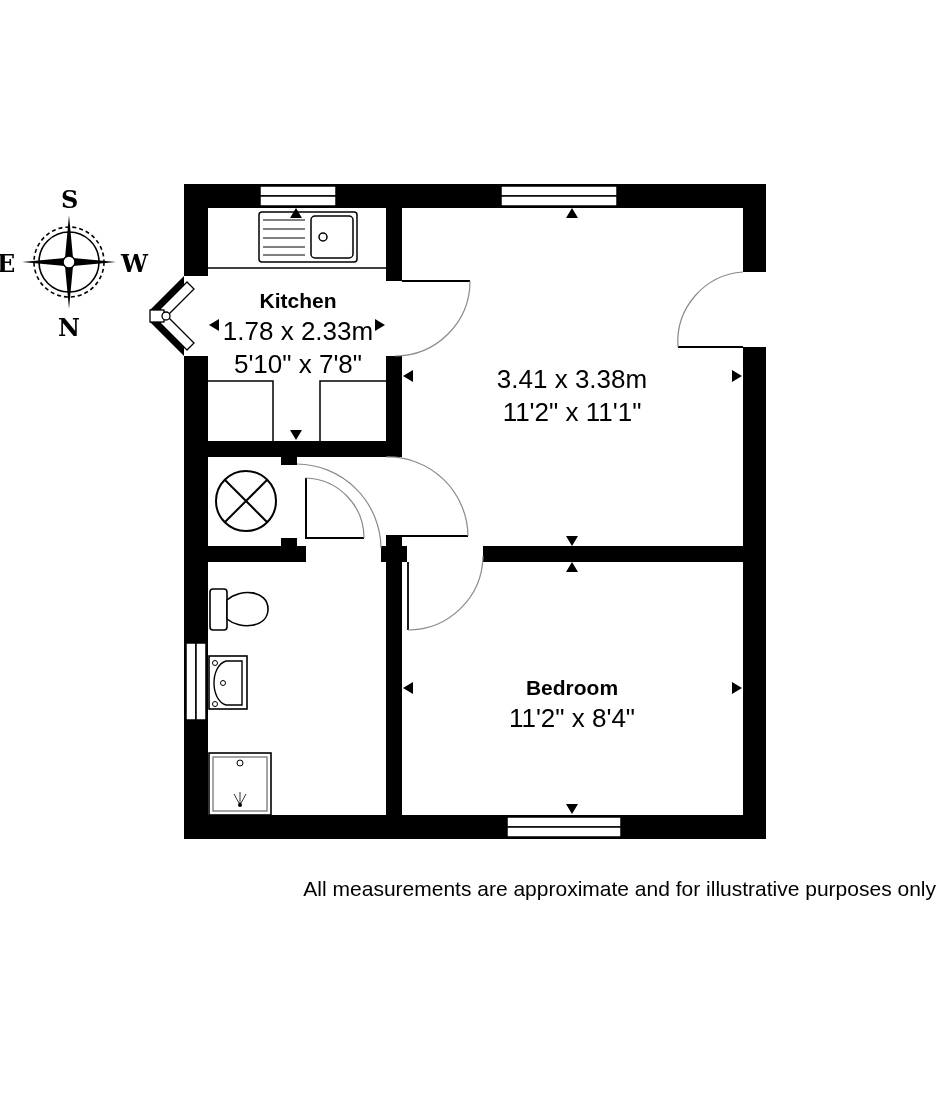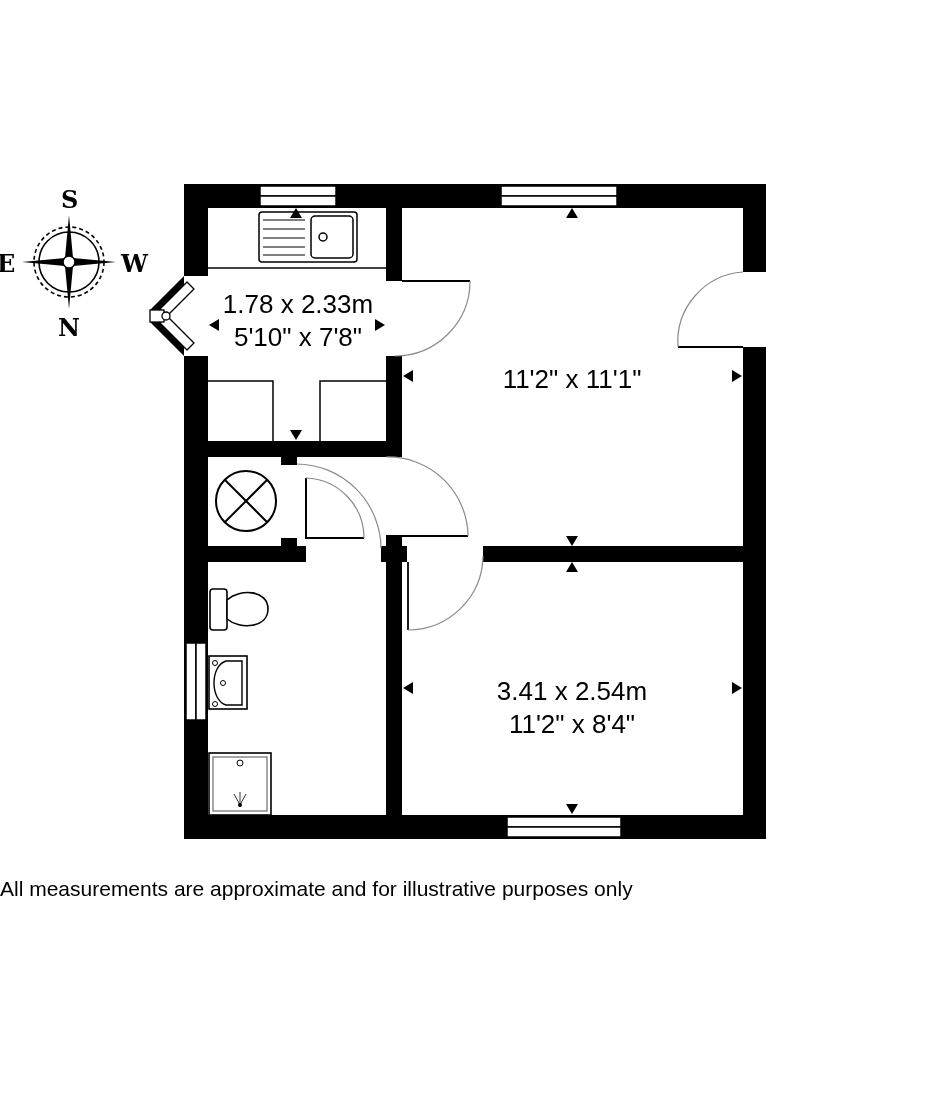--- a/index.html
+++ b/index.html
@@ -2,21 +2,21 @@
 <html><head>
   <meta charset="utf-8">
   <style>
     html, body { margin: 0; padding: 0; background: #ffffff; }
     body { width: 950px; height: 1099px; position: relative; overflow: hidden; font-family: "Liberation Sans", sans-serif; }
     #plan { position: absolute; left: 0; top: 0; }
     .room-label { position: absolute; text-align: center; color: #000; line-height: 1.28; white-space: nowrap; }
     .room-name { font-weight: bold; font-size: 21px; display: block; }
     .room-dim { font-size: 26px; display: block; }
     .compass-letter { position: absolute; font-family: "DejaVu Serif", "Liberation Serif", serif; font-weight: bold; font-size: 24px; color: #000; }
-    #disclaimer { position: absolute; left: 0; width: 936px; top: 877px; text-align: left; font-size: 21px; color: #000; }
+    #disclaimer { position: absolute; left: 0; width: 936px; top: 877px; text-align: right; font-size: 21px; color: #000; }
   </style>
 </head>
 <body>
 
 <svg id="plan" width="950" height="1099" viewBox="0 0 950 1099" xmlns="http://www.w3.org/2000/svg">
 
   <g>
     <circle cx="69" cy="262" r="35" fill="none" stroke="#000" stroke-width="1.6" stroke-dasharray="4,3"></circle>
     <circle cx="69" cy="262" r="30" fill="none" stroke="#000" stroke-width="1.6"></circle>
     <polygon points="69,215 73,258 69,262 65,258" fill="#000"></polygon>
@@ -159,24 +159,26 @@
     <polygon points="742,688 732,682 732,694"></polygon>
   </g>
 </svg>
 
 <span class="compass-letter" style="left:61px; top:185px;">S</span>
 <span class="compass-letter" style="left:58px; top:313px;">N</span>
 <span class="compass-letter" style="left:-3px; top:249px;">E</span>
 <span class="compass-letter" style="left:121px; top:249px;">W</span>
 
 <div class="room-label" style="left:198px; width:200px; top:288px;">
+  <span class="room-name">Kitchen</span>
   <span class="room-dim">1.78 x 2.33m</span>
   <span class="room-dim">5'10" x 7'8"</span>
 </div>
 <div class="room-label" style="left:472px; width:200px; top:363px;">
+  <span class="room-dim">3.41 x 3.38m</span>
   <span class="room-dim">11'2" x 11'1"</span>
 </div>
 <div class="room-label" style="left:472px; width:200px; top:675px;">
-  <span class="room-dim">3.41 x 2.54m</span>
+  <span class="room-name">Bedroom</span>
   <span class="room-dim">11'2" x 8'4"</span>
 </div>
 
 <div id="disclaimer">All measurements are approximate and for illustrative purposes only</div>
 
 </body></html>

